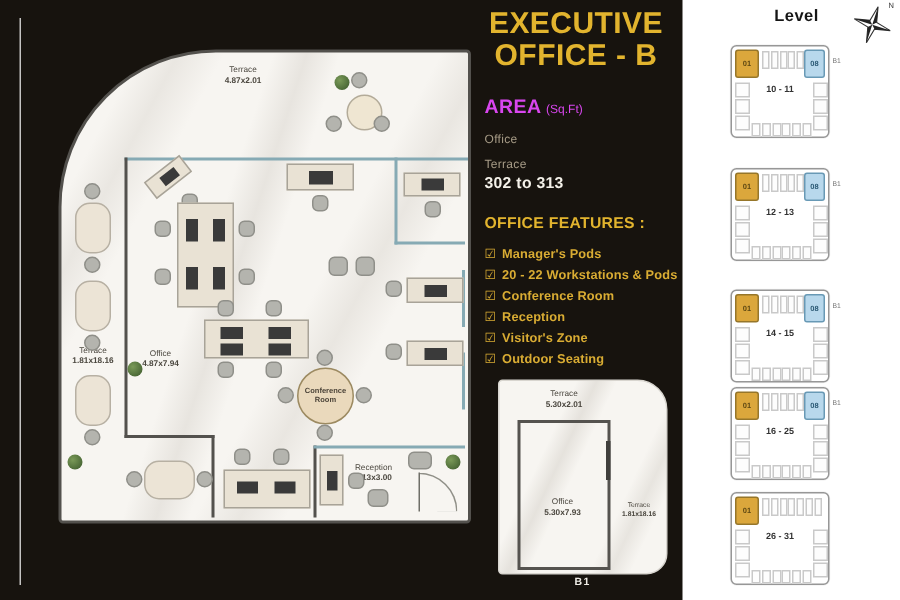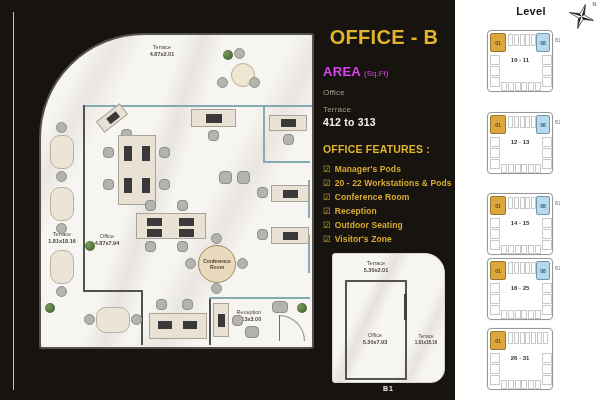--- a/index.html
+++ b/index.html
@@ -233,43 +233,43 @@
   </div>
   <div class="lbl" style="left:76px;top:80px;width:34px;font-size:4.5px;line-height:5.5px;">
     <span>Terrace</span><br>
     <b>1.81x18.16</b>
   </div>
 </div>
 <div class="mini-unit-label">B1</div>
 
 <div class="info">
   <div class="title">
-    <br>
+    <span>EXECUTIVE</span><br>
     <span>OFFICE - B</span>
   </div>
   <div class="area-row">
     <span class="big">AREA</span><span class="small">(Sq.Ft)</span>
   </div>
 
   <div class="metric">
     <div class="m-label">Office</div>
   </div>
   <div class="metric">
     <div class="m-label">Terrace</div>
-    <div class="m-value">412 to 313</div>
+    <div class="m-value">302 to 313</div>
   </div>
 
   <div class="features-heading">OFFICE FEATURES :</div>
   <ul class="features">
     <li><span class="cb">☑</span><span>Manager's Pods</span></li>
     <li><span class="cb">☑</span><span>20 - 22 Workstations &amp; Pods</span></li>
     <li><span class="cb">☑</span><span>Conference Room</span></li>
     <li><span class="cb">☑</span><span>Reception</span></li>
+    <li><span class="cb">☑</span><span>Visitor's Zone</span></li>
     <li><span class="cb">☑</span><span>Outdoor Seating</span></li>
-    <li><span class="cb">☑</span><span>Visitor's Zone</span></li>
   </ul>
 </div>
 
 <div class="right-panel">
   <div class="level-heading">Level</div>
   <div class="compass">
     <svg width="27" height="27" viewBox="0 0 30 30">
       <g transform="rotate(18 15 15)">
         <polygon points="15,1 17.6,12.4 29,15 17.6,17.6 15,29 12.4,17.6 1,15 12.4,12.4" fill="#ffffff" stroke="#333" stroke-width="0.8"></polygon>
         <polygon points="15,1 17.6,12.4 15,15" fill="#222"></polygon>

